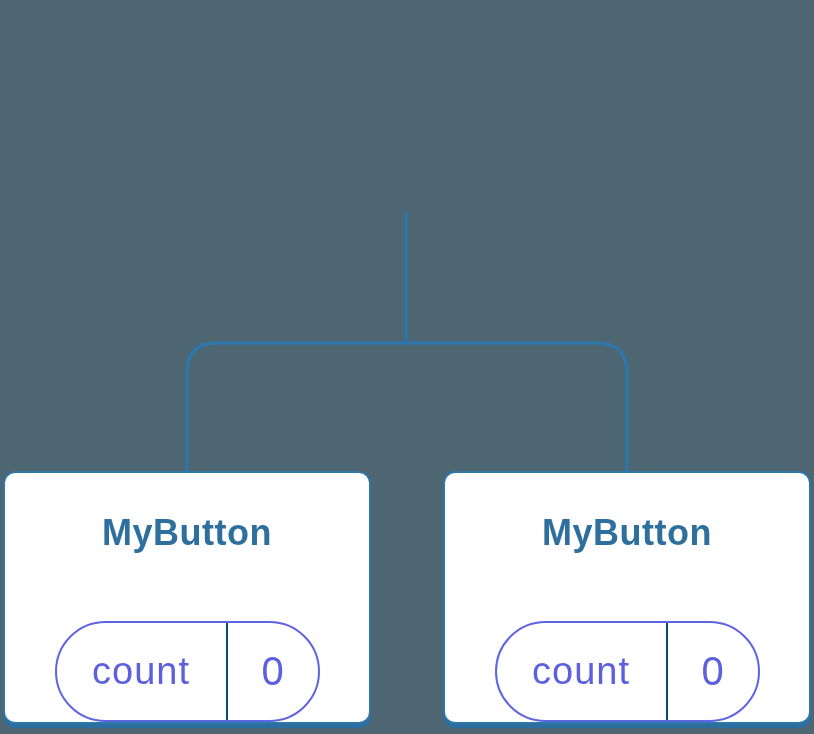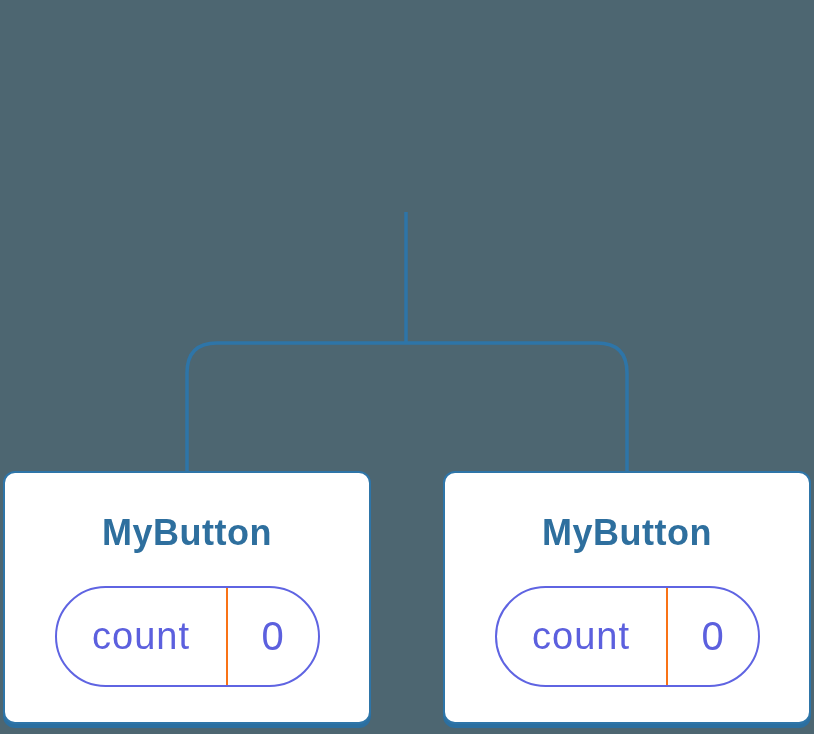--- a/index.html
+++ b/index.html
@@ -42,20 +42,21 @@
   }
   .child-node {
     top: 471px;
     width: 368px;
     height: 253px;
     display: flex;
     flex-direction: column;
     align-items: center;
     padding-top: 38px;
     box-sizing: border-box;
+    justify-content: space-between;
   }
   .child-node.left  { left: 3px; }
   .child-node.right { left: 443px; }
   .node-title {
     color: #2E6F9E;
     font-size: 36px;
     font-weight: 600;
     letter-spacing: 0.5px;
     line-height: 1.2;
     white-space: nowrap;
@@ -67,21 +68,21 @@
     border: 2px solid #5F64E2;
     border-radius: 51px;
     box-sizing: border-box;
     display: flex;
     align-items: stretch;
     background: #ffffff;
     overflow: hidden;
   }
   .state-key-cell {
     flex: 1;
-    border-right: 2px solid #f97316;
+    border-right: 2px solid #0c4a6e;
     display: flex;
     align-items: center;
     justify-content: center;
   }
   .state-value-cell {
     width: 90px;
     display: flex;
     align-items: center;
     justify-content: center;
   }

